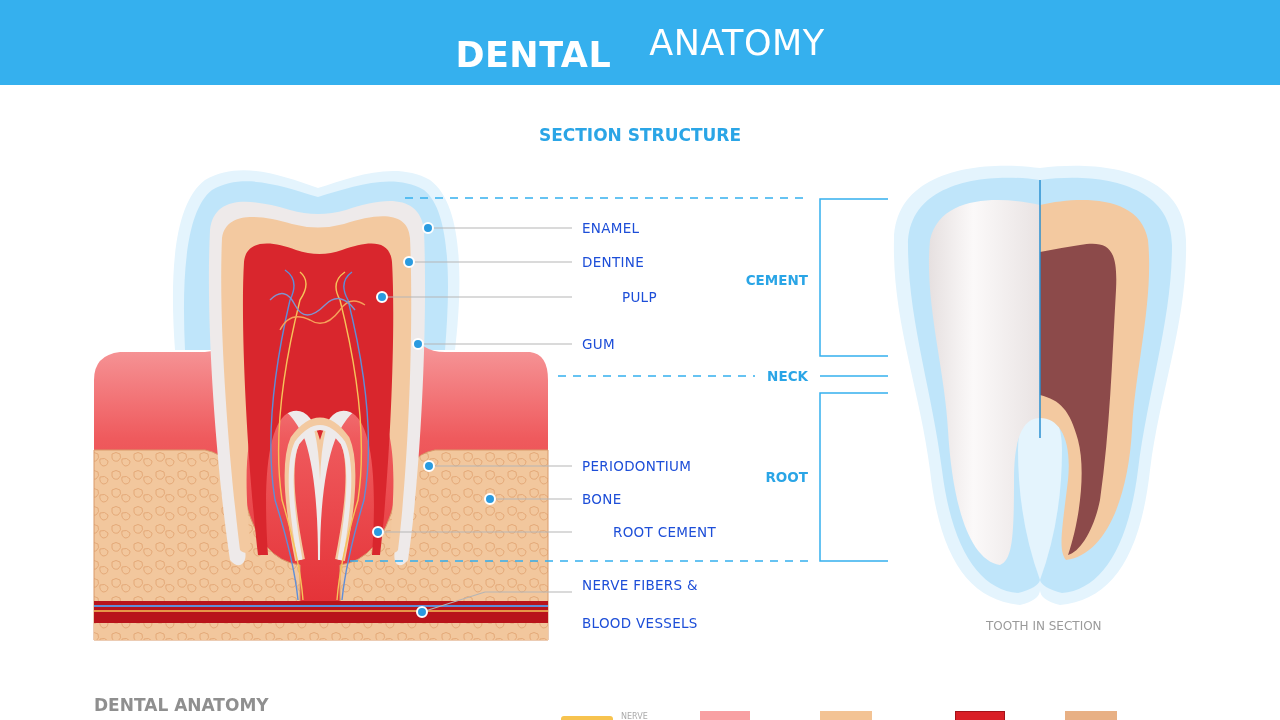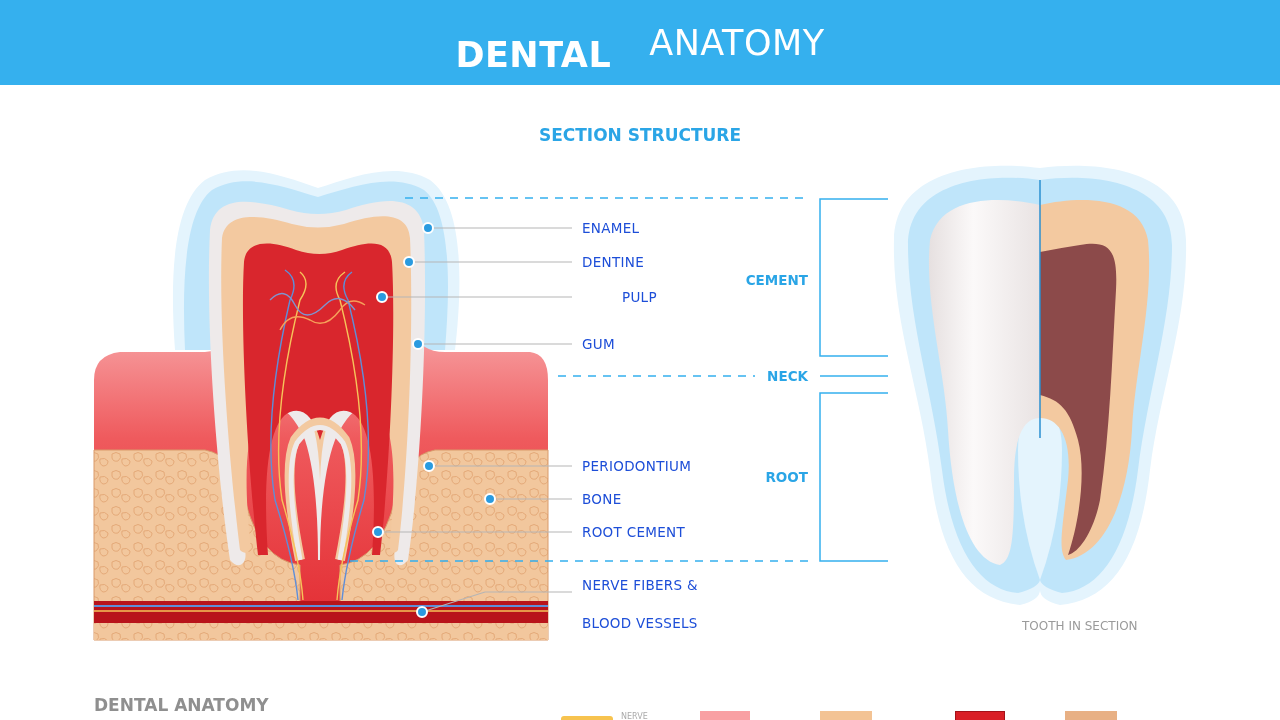--- a/index.html
+++ b/index.html
@@ -24,21 +24,21 @@
 
   .label {
     position: absolute; color: #1d4ed8; font-weight: normal; font-size: 13.5px;
     letter-spacing: 0.3px; line-height: 18px; white-space: nowrap;
   }
   .region-label {
     position: absolute; color: #2aa5e6; font-weight: bold; font-size: 13.5px;
     text-align: right; white-space: nowrap;
   }
   .caption {
-    position: absolute; color: #9a9a9a; font-size: 12px; white-space: nowrap; margin-left: 36px;
+    position: absolute; color: #9a9a9a; font-size: 12px; white-space: nowrap;
   }
   .footer-title {
     position: absolute; left: 94px; top: 695px; color: #8f8f8f;
     font-weight: bold; font-size: 17px;
   }
   .swatch { position: absolute; height: 14px; }
   .swatch-label { position: absolute; color: #aaaaaa; font-size: 8px; top: 712px; }
 </style>
 </head>
 <body>
@@ -150,21 +150,21 @@
     <line x1="1040" y1="180" x2="1040" y2="438" stroke="#2a8fd0" stroke-width="1.5"></line>
   </g>
 </svg>
 
 <div class="label" style="left:582px; top:219px;">ENAMEL</div>
 <div class="label" style="left:582px; top:253px;">DENTINE</div>
 <div class="label" style="left:582px; top:288px;margin-left:40px;">PULP</div>
 <div class="label" style="left:582px; top:335px;">GUM</div>
 <div class="label" style="left:582px; top:457px;">PERIODONTIUM</div>
 <div class="label" style="left:582px; top:490px;">BONE</div>
-<div class="label" style="left:582px; top:523px;">ROOT CEMENT</div>
+<div class="label" style="left:613px; top:523px;">ROOT CEMENT</div>
 <div class="label" style="left:582px; top:576px;">NERVE FIBERS &amp;</div>
 <div class="label" style="left:582px; top:606px;margin-top:8px;">BLOOD VESSELS</div>
 
 <div class="region-label" style="left:740px; top:272px; width:68px;">CEMENT</div>
 <div class="region-label" style="left:740px; top:368px; width:68px;">NECK</div>
 <div class="region-label" style="left:740px; top:469px; width:68px;">ROOT</div>
 
 <div class="caption" style="left:986px; top:619px;">TOOTH IN SECTION</div>
 
 <div class="footer-title">DENTAL ANATOMY</div>

